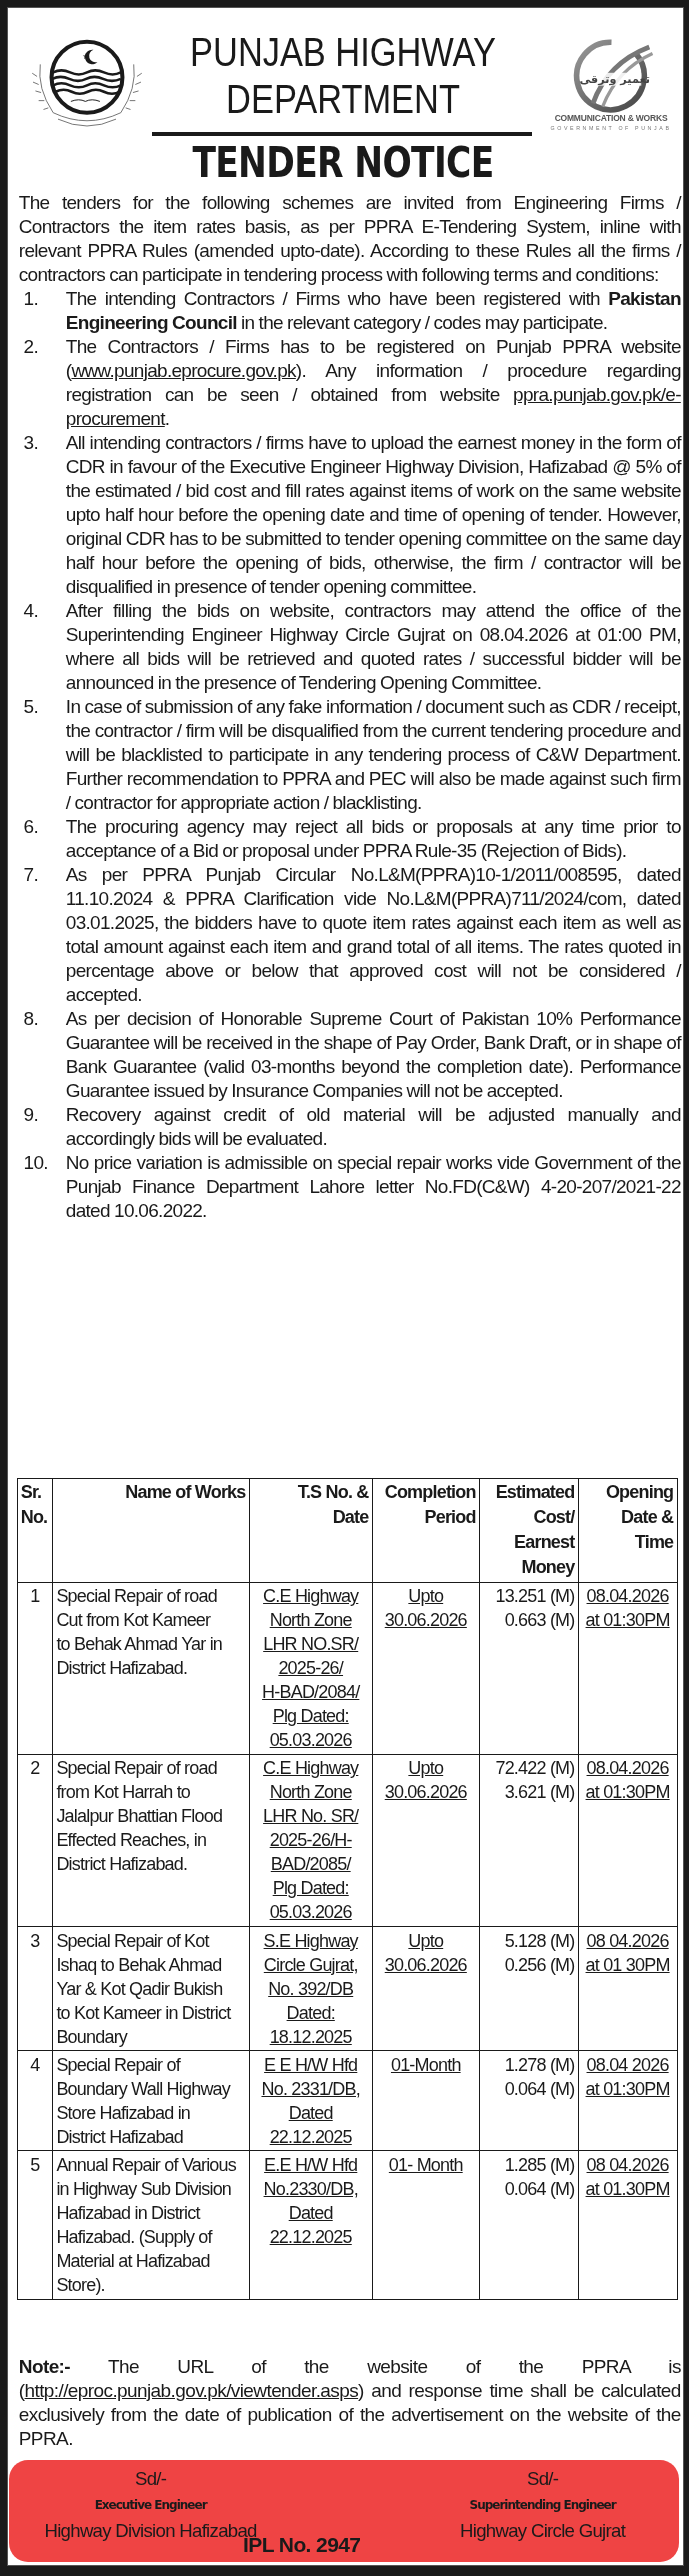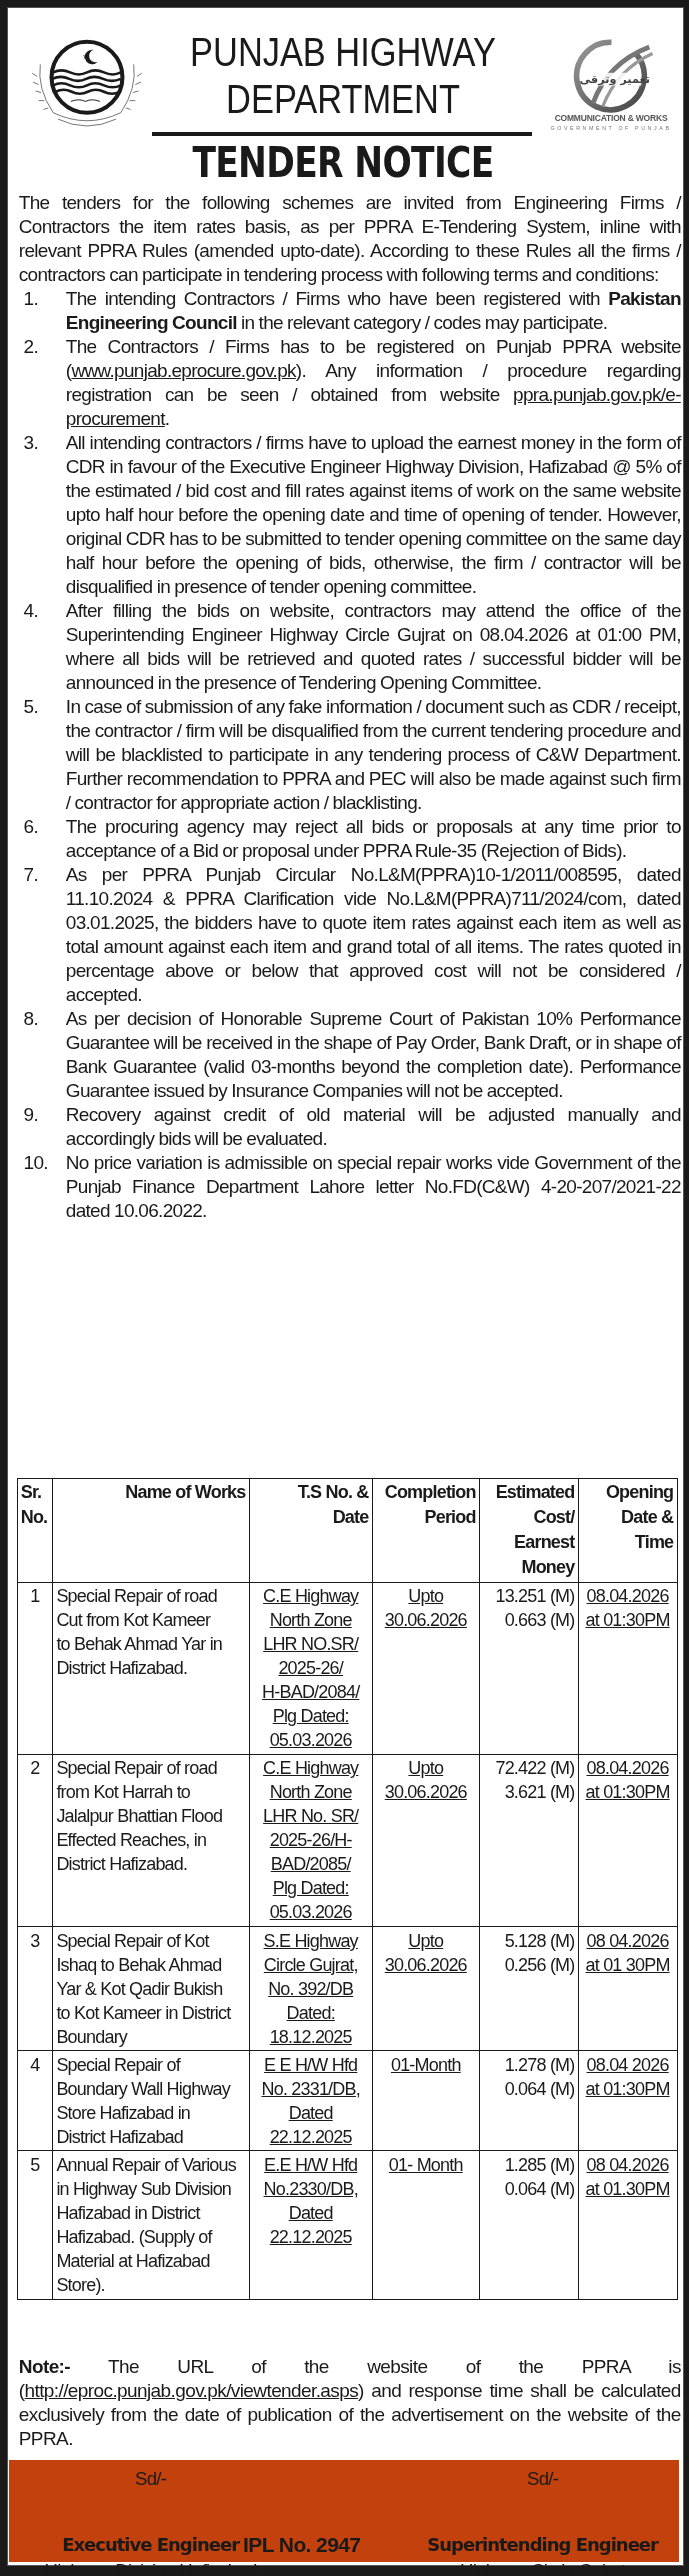--- a/index.html
+++ b/index.html
@@ -64,26 +64,27 @@
   .cell-line { display: block; }
   
   .note {
     position: absolute; left: 11.3px; top: 2347px; width: 662px;
     font-size: 19px; line-height: 24px; text-align: justify;
     letter-spacing: -0.6px;
   }
   
   .footer {
     position: absolute; left: 1.6px; top: 2452px; width: 670px; height: 102px;
-    background: #c2410c;
+    background: #ef4444;
+    border-radius: 19px;
   }
   .sig { position: absolute; top: 6.5px; width: 267px; text-align: center; font-size: 18.6px; line-height: 26px; letter-spacing: -0.7px; }
   .sig.left { left: 8px; }
   .sig.right { left: 400px; }
-  .sig .role { font-weight: bold; font-family: "DejaVu Sans", sans-serif; font-size: 18px; letter-spacing: -1px; margin-top: 40px; }
+  .sig .role { font-weight: bold; font-family: "DejaVu Sans", sans-serif; font-size: 12px; letter-spacing: -1px; }
   .ipl { position: absolute; left: 234px; top: 73px; width: 202px; font-size: 21px; font-weight: bold; letter-spacing: -0.6px; }
 </style>
 </head>
 <body>
 
 <div class="page">
 <div class="sheet">
 
   <div class="logo-left">
     <svg width="116" height="105" viewBox="0 0 144 130">

